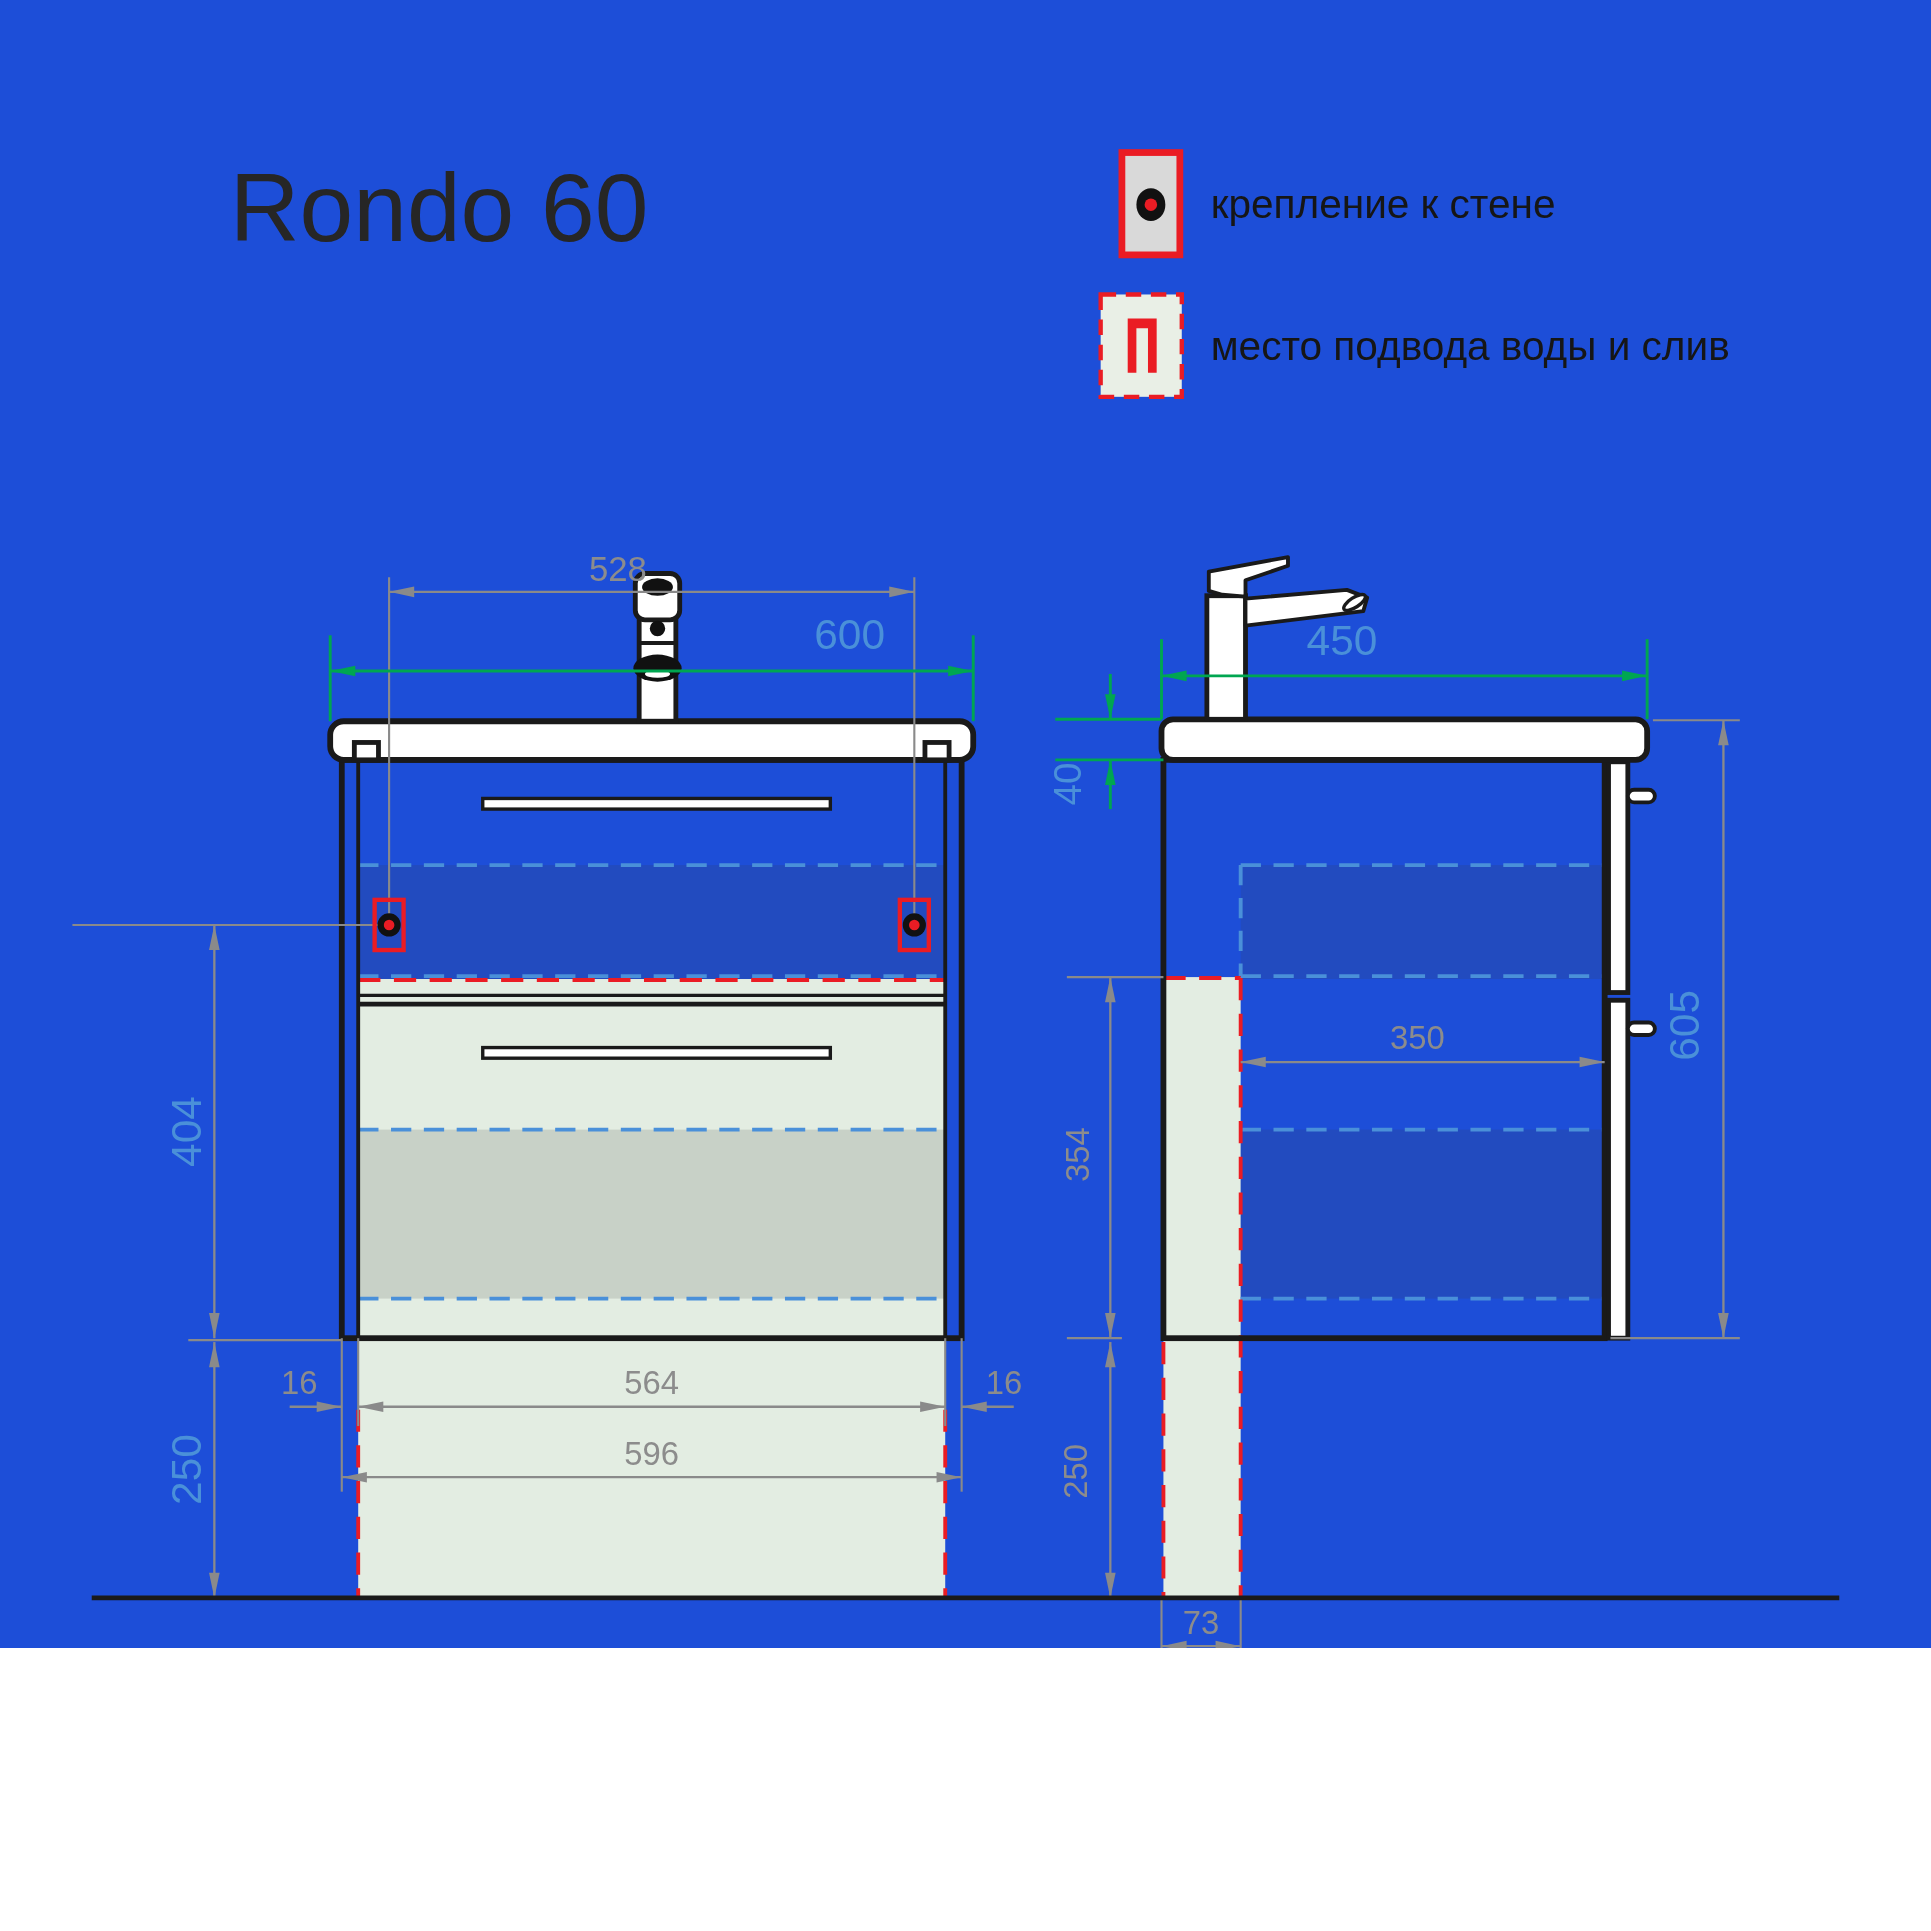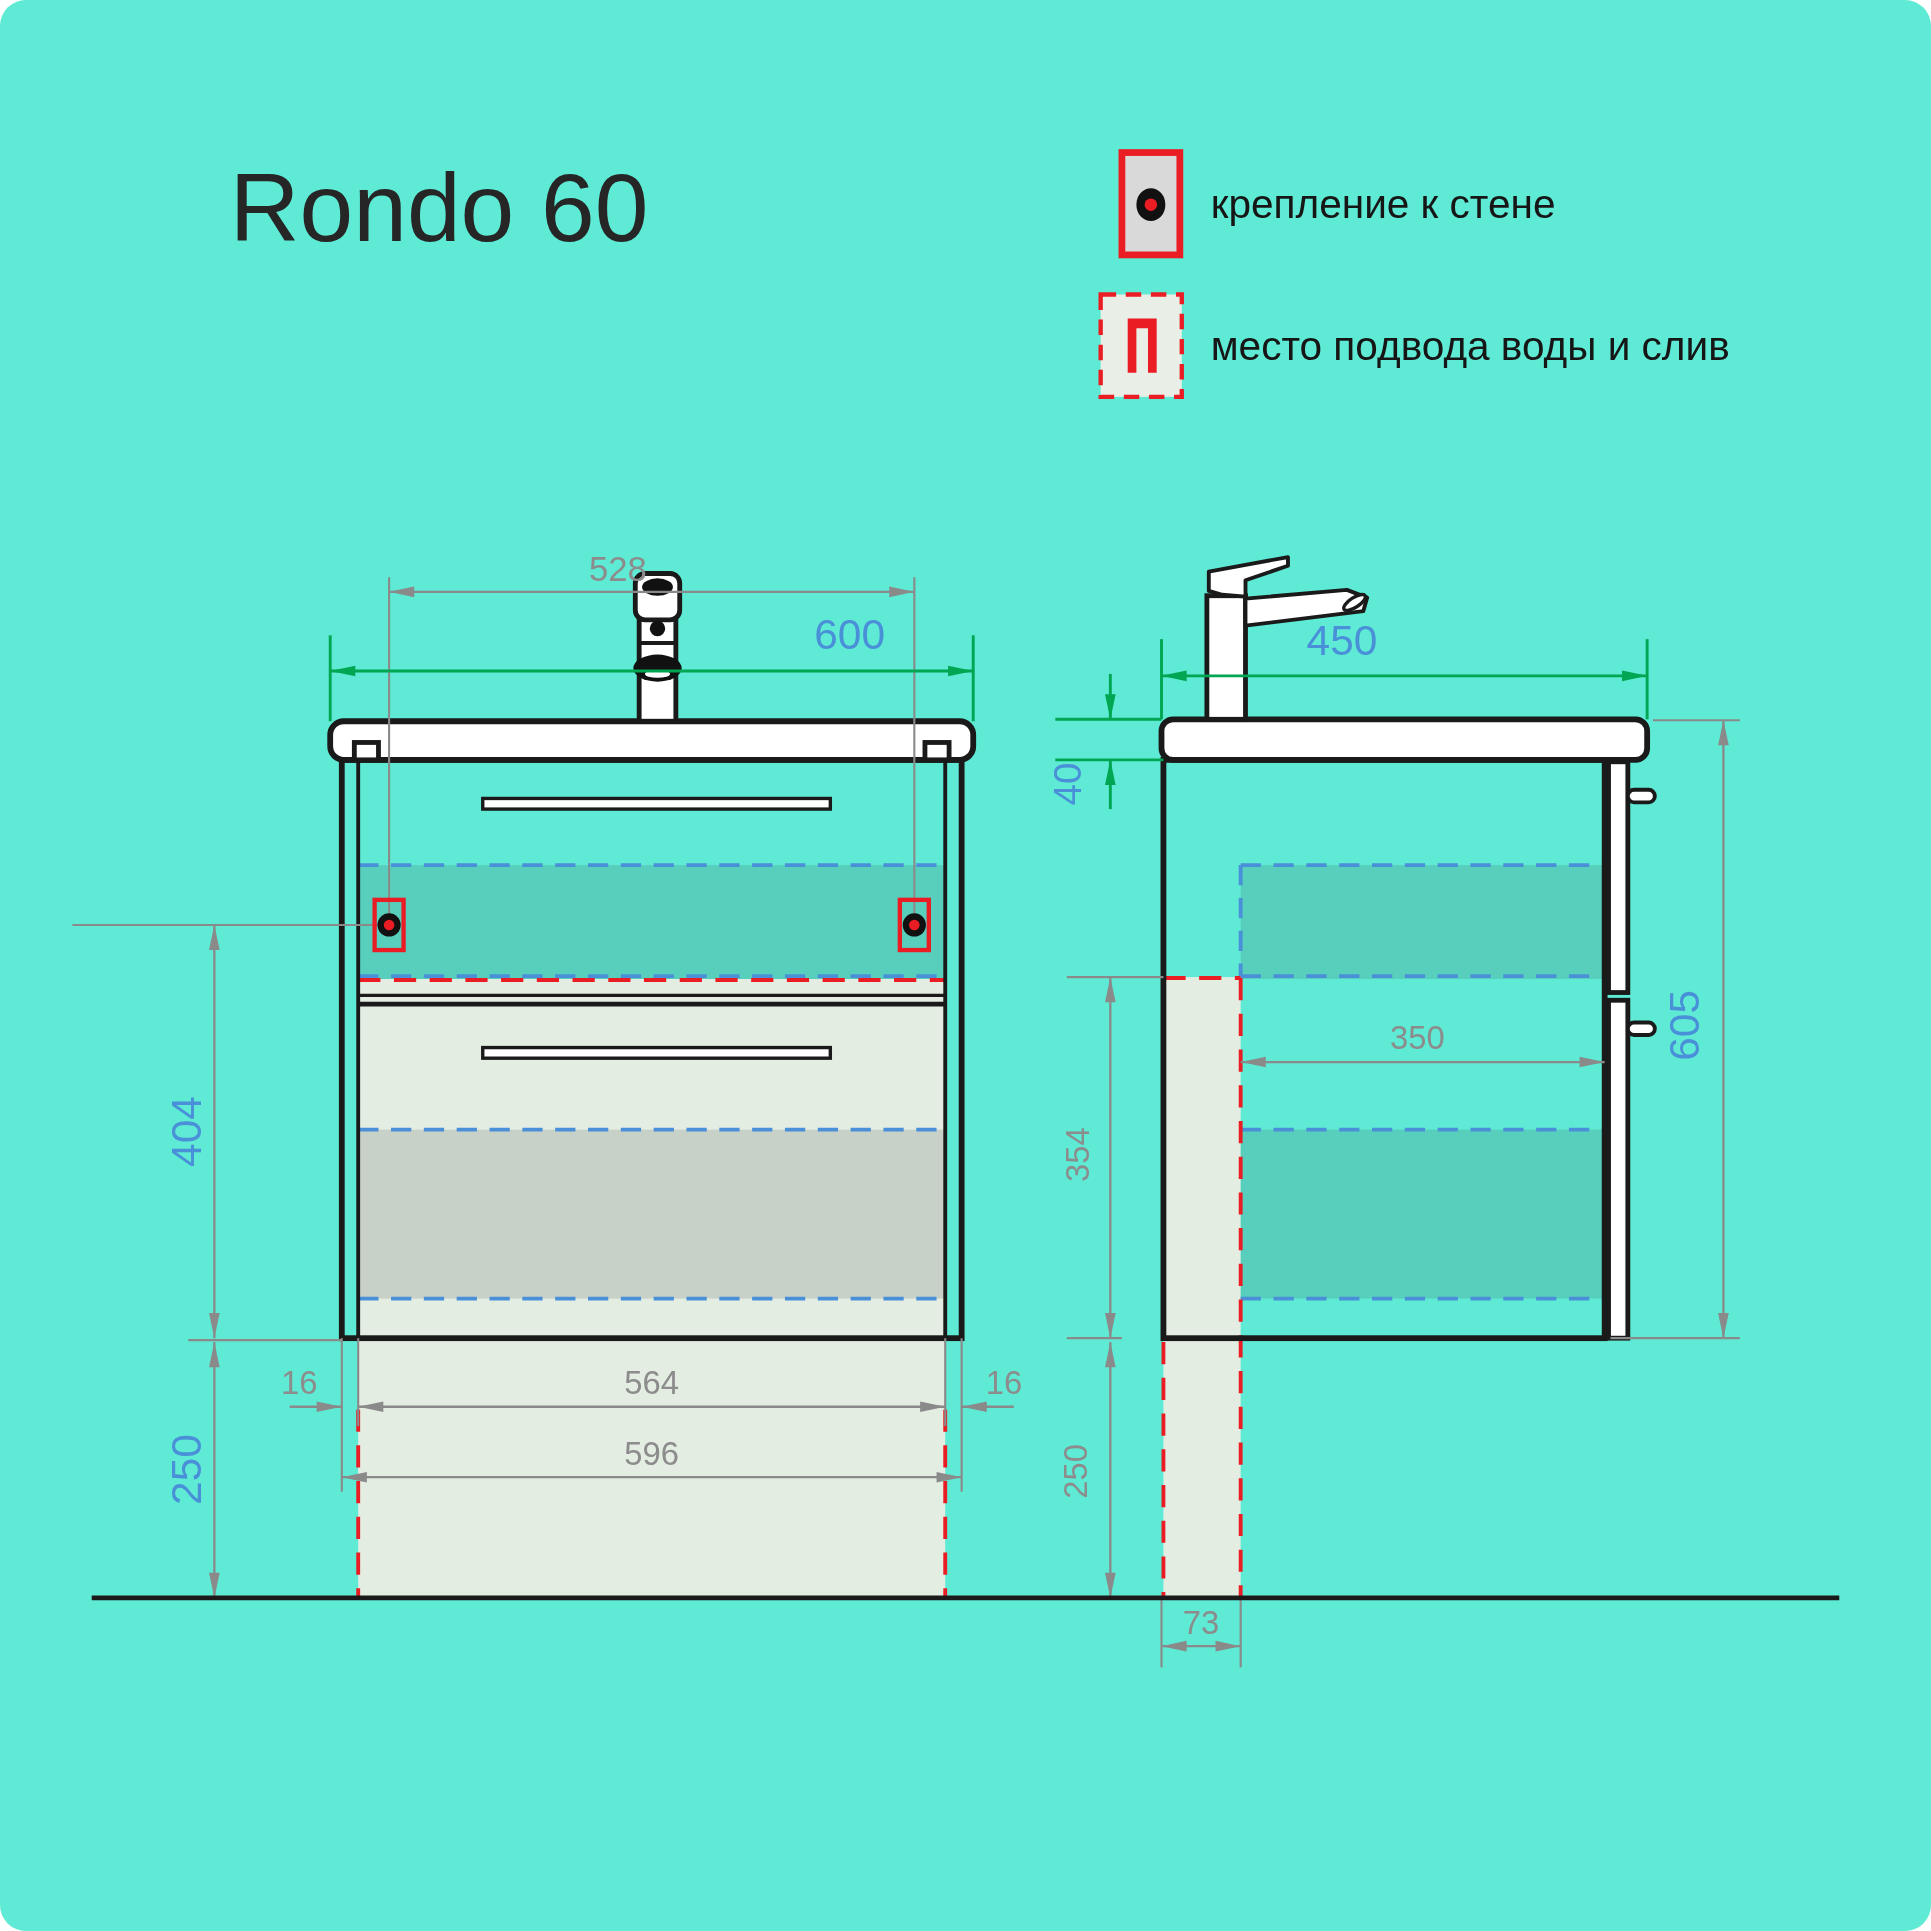--- a/index.html
+++ b/index.html
@@ -1,17 +1,17 @@
 <!DOCTYPE html>
 <html><head>
 <meta charset="utf-8">
 <style>
   html,body{margin:0;padding:0;background:#ffffff;}
-  .canvas{position:relative;width:1931px;height:1931px;background:#5eead4;overflow:hidden;
-          font-family:"Liberation Sans", sans-serif;border-radius:26px;}
+  .canvas{position:relative;width:1931px;height:1648px;background:#1d4ed8;overflow:hidden;
+          font-family:"Liberation Sans", sans-serif;}
   svg{position:absolute;left:0;top:0;}
   text{font-family:"Liberation Sans", sans-serif;}
   .t-title{font-size:100px;fill:#262626;}
   .t-leg{font-size:42px;fill:#161616;}
   .tg{font-size:34px;fill:#8c8c8c;}
   .tg36{font-size:36px;fill:#8c8c8c;}
   .tb{font-size:44px;fill:#4a90d9;}
   .tb40{font-size:40px;fill:#4a90d9;}
   .blk{stroke:#1a1a1a;}
   .ext{stroke:#8a8a8a;stroke-width:2.2;fill:none;}

